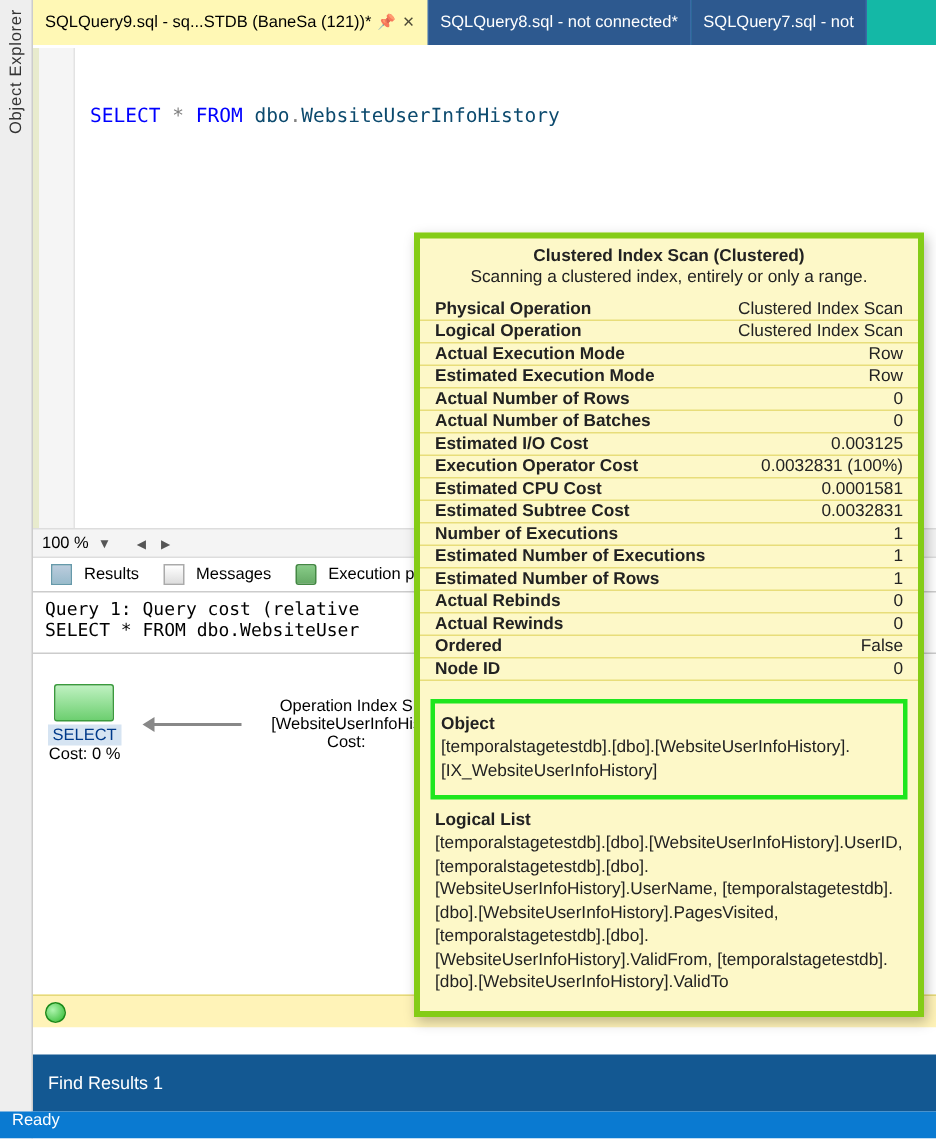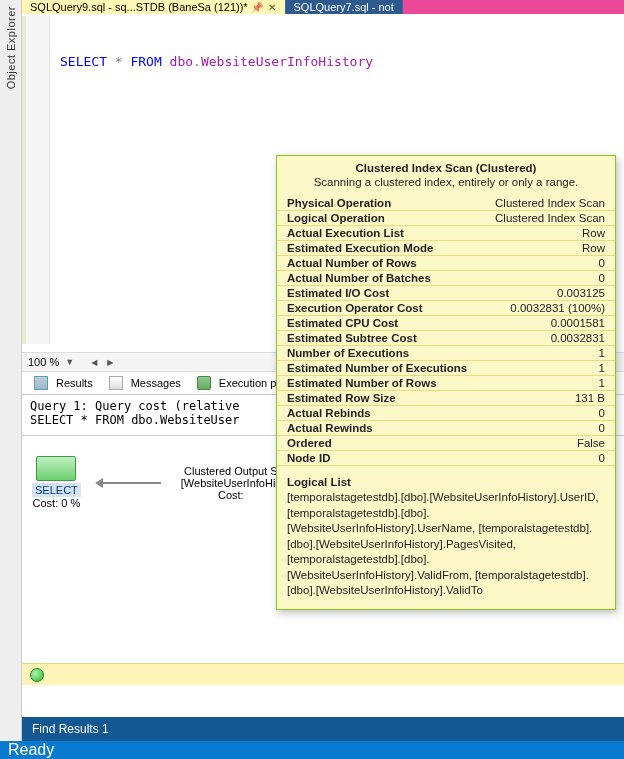--- a/index.html
+++ b/index.html
@@ -29,22 +29,22 @@
     font-size: 11px;
     color: #333;
     letter-spacing: 0.5px;
   }
   .main {
     position: absolute;
     left: 22px; right: 0; top: 0; bottom: 40px;
   }
   .tabs {
     display: flex;
-    height: 14px;
-    background: #ec4899;
+    height: 30px;
+    background: #14b8a6;
     font-size: 11px;
     overflow: hidden;
   }
   .tab {
     display: flex;
     align-items: center;
     padding: 0 8px;
     white-space: nowrap;
     color: #fff;
     background: #2d598f;
@@ -71,21 +71,21 @@
   .code {
     font-family: Consolas, monospace;
     font-size: 13px;
     padding: 8px 10px;
     white-space: pre;
   }
   .ylw { background: #e8ebcd; width: 4px; height: 100%; }
   .code-line { display:flex; }
   .kw-blue { color: #0000ff; }
   .kw-grey { color: #808080; }
-  .kw-black { color: #a21caf; }
+  .kw-black { color: #0c4a6e; }
 
   .zoom-bar {
     position: absolute;
     left: 0; right: 0;
     top: 352px;
     height: 20px;
     border-top: 1px solid #ddd;
     border-bottom: 1px solid #ddd;
     background: #f4f4f4;
     display: flex;
@@ -158,47 +158,47 @@
     align-items:center;
     padding-left:8px;
     gap:6px;
     font-size:11px;
   }
   .status .dot { width:14px;height:14px;border-radius:50%;background:radial-gradient(circle at 35% 35%, #aef5ae, #2fb82f); border:1px solid #1a8a1a;}
   .findres {
     position:absolute;
     left:22px; right:0;
     bottom: 18px;
-    height: 24px;
+    height: 38px;
     background:#135892;
     color:#fff;
     display:flex;
     align-items:center;
     padding-left:10px;
     font-size:12px;
   }
   .ready {
     position:absolute;
     left:0; right:0; bottom:0;
     height:18px;
     background:#0a7ad1;
     color:#fff;
-    font-size:16px;
+    font-size:11px;
     display:flex;
     padding-left:8px;
   }
 
   
   .tooltip {
     position:absolute;
     left: 276px;
     top: 155px;
     width: 340px;
     background:#fdf8c8;
-    border:1px solid #84cc16;
+    border:4px solid #84cc16;
     font-size:11.5px;
     color:#222;
     box-shadow: 2px 3px 8px rgba(0,0,0,0.25);
     padding-bottom: 6px;
   }
   .tooltip .tt-title { text-align:center; font-weight:bold; padding:6px 8px 2px;}
   .tooltip .tt-sub { text-align:center; padding:0 8px 8px; }
   .tt-row {
     display:flex; justify-content:space-between;
     padding: 1px 10px;
@@ -224,20 +224,23 @@
 
 <div class="main">
 
   <div class="tabs">
     <div class="tab active">
       <span>SQLQuery9.sql - sq...STDB (BaneSa (121))*</span>
       <span class="pin">📌</span>
       <span class="close">✕</span>
     </div>
     <div class="tab">
+      <span>SQLQuery8.sql - not connected*</span>
+    </div>
+    <div class="tab">
       <span>SQLQuery7.sql - not</span>
     </div>
   </div>
 
   <div class="editor">
     <div class="gutter">
       <div class="ylw"></div>
     </div>
     <div class="code">
       <div class="code-line">
@@ -275,21 +278,21 @@
       <div>SELECT * FROM dbo.WebsiteUser</div>
     </div>
     <div class="plan-diagram">
       <div class="node">
         <div class="icon-sel"></div>
         <div class="lbl">SELECT</div>
         <div>Cost: 0 %</div>
       </div>
       <div class="arrow-conn"></div>
       <div class="node node2">
-        <div class="lbl2">Clustered Output S</div>
+        <div class="lbl2">Operation Index S</div>
         <div class="lbl2">[WebsiteUserInfoHis</div>
         <div class="lbl2">Cost:</div>
       </div>
     </div>
 
     <div class="status">
       <span class="dot"></span>
     </div>
   </div>
 </div>
@@ -307,21 +310,21 @@
   <div id="tt-rows">
       <div class="tt-row">
         <span class="k">Physical Operation</span>
         <span>Clustered Index Scan</span>
       </div>
       <div class="tt-row">
         <span class="k">Logical Operation</span>
         <span>Clustered Index Scan</span>
       </div>
       <div class="tt-row">
-        <span class="k">Actual Execution List</span>
+        <span class="k">Actual Execution Mode</span>
         <span>Row</span>
       </div>
       <div class="tt-row">
         <span class="k">Estimated Execution Mode</span>
         <span>Row</span>
       </div>
       <div class="tt-row">
         <span class="k">Actual Number of Rows</span>
         <span>0</span>
       </div>
@@ -351,36 +354,36 @@
       </div>
       <div class="tt-row">
         <span class="k">Estimated Number of Executions</span>
         <span>1</span>
       </div>
       <div class="tt-row">
         <span class="k">Estimated Number of Rows</span>
         <span>1</span>
       </div>
       <div class="tt-row">
-        <span class="k">Estimated Row Size</span>
-        <span>131 B</span>
-      </div>
-      <div class="tt-row">
         <span class="k">Actual Rebinds</span>
         <span>0</span>
       </div>
       <div class="tt-row">
         <span class="k">Actual Rewinds</span>
         <span>0</span>
       </div>
       <div class="tt-row">
         <span class="k">Ordered</span>
         <span>False</span>
       </div>
       <div class="tt-row">
         <span class="k">Node ID</span>
         <span>0</span>
       </div>
     </div>
   <div class="tt-sep"></div>
+  <div class="tt-highlight">
+    <div class="tt-sec-label" style="padding-left:0">Object</div>
+    <div class="tt-sec-text" style="padding-left:0">[temporalstagetestdb].[dbo].[WebsiteUserInfoHistory].[IX_WebsiteUserInfoHistory]</div>
+  </div>
   <div class="tt-sec-label">Logical List</div>
   <div class="tt-sec-text">[temporalstagetestdb].[dbo].[WebsiteUserInfoHistory].UserID, [temporalstagetestdb].[dbo].[WebsiteUserInfoHistory].UserName, [temporalstagetestdb].[dbo].[WebsiteUserInfoHistory].PagesVisited, [temporalstagetestdb].[dbo].[WebsiteUserInfoHistory].ValidFrom, [temporalstagetestdb].[dbo].[WebsiteUserInfoHistory].ValidTo</div>
 </div>
 
 </body></html>

